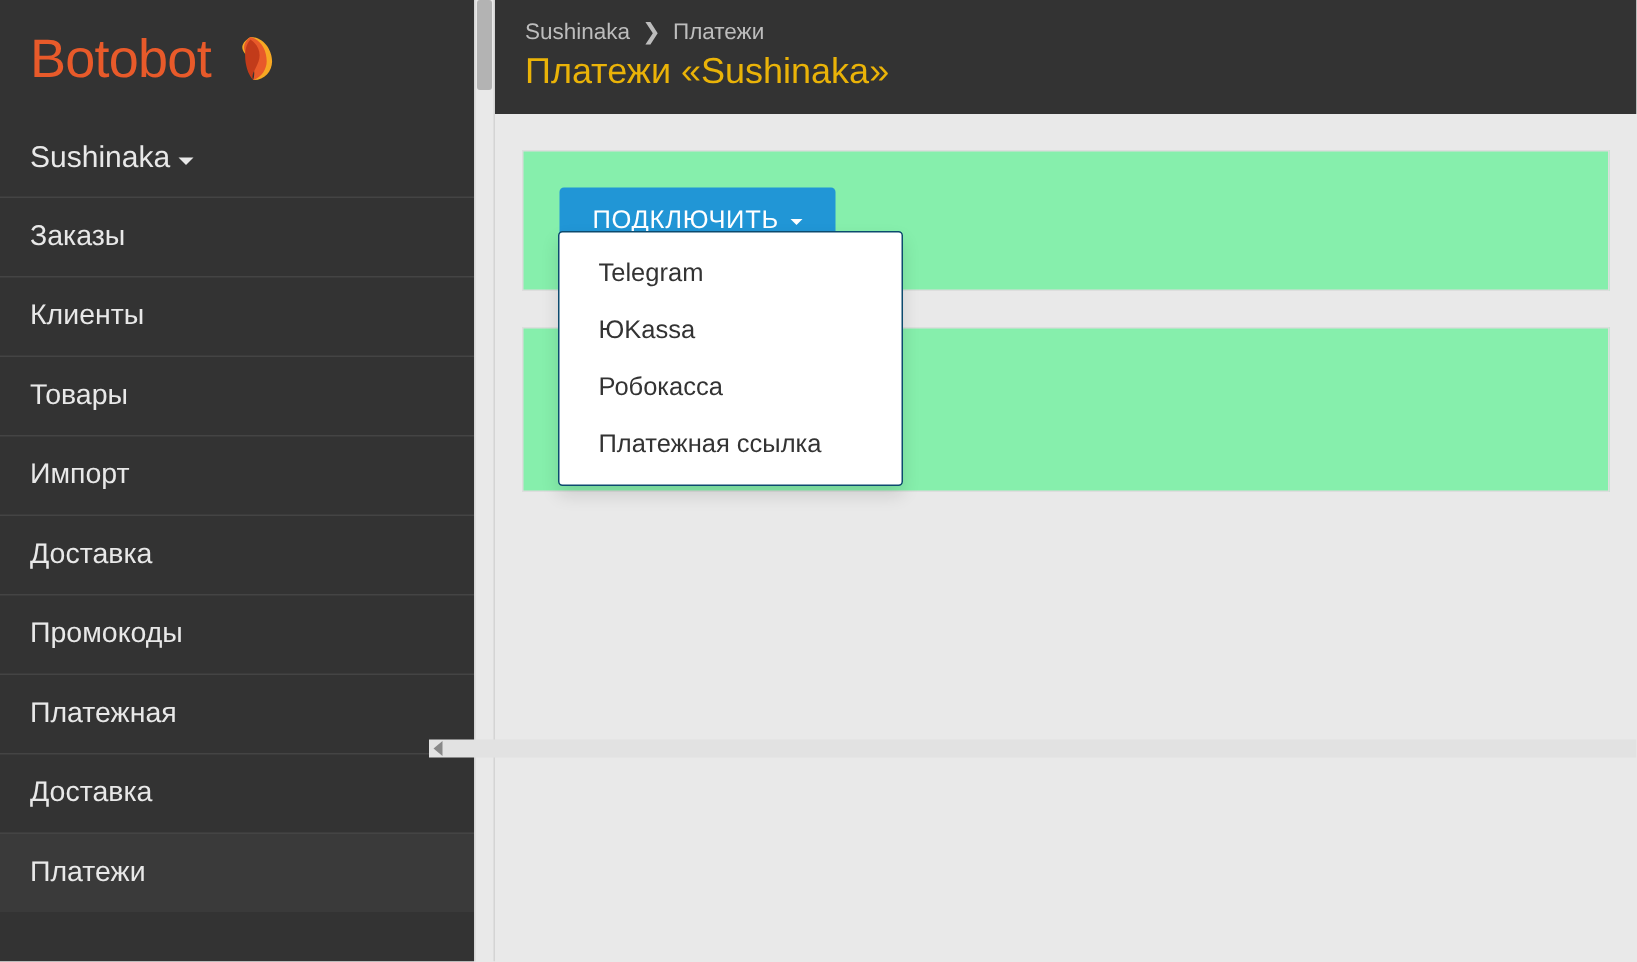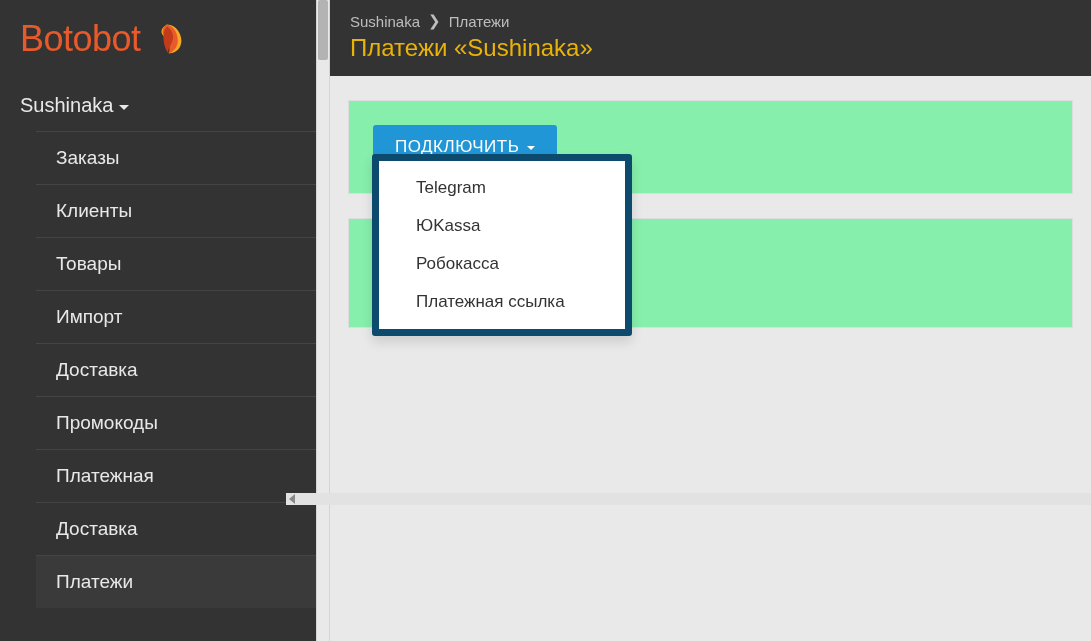--- a/index.html
+++ b/index.html
@@ -68,21 +68,20 @@
   border-right: 5px solid transparent;
   border-top: 5px solid #e8e8e8;
   margin-top: 4px;
 }
 .nav-item {
   padding: 15px 20px;
   font-size: 19px;
   color: #e8e8e8;
   cursor: pointer;
   border-top: 1px solid #444;
-  margin-left: 36px;
 }
 .nav-item.active {
   background: #3a3a3a;
 }
 .main { flex: 1; display: flex; flex-direction: column; background: #e9e9e9; }
 .header {
   background: #333333;
   color: #fff;
   padding: 12px 20px 14px 20px;
 }
@@ -127,26 +126,26 @@
   width: 0; height: 0;
   border-left: 4px solid transparent;
   border-right: 4px solid transparent;
   border-top: 4px solid #fff;
   margin-top: 2px;
 }
 .dropdown {
   position: absolute;
   top: 78px;
   left: 42px;
-  width: 260px;
+  width: 230px;
   background: #fff;
-  border: 7px solid #0c4a6e;
+  border: 1px solid #0c4a6e;
   border-radius: 3px;
   box-shadow: 0 6px 12px rgba(0,0,0,0.12);
-  padding: 8px 15px;
+  padding: 8px 4px;
   z-index: 10;
 }
 .dropdown-item {
   padding: 9px 22px;
   font-size: 17px;
   color: #333;
   cursor: pointer;
 }
 .hscroll-track {
   position: absolute;

